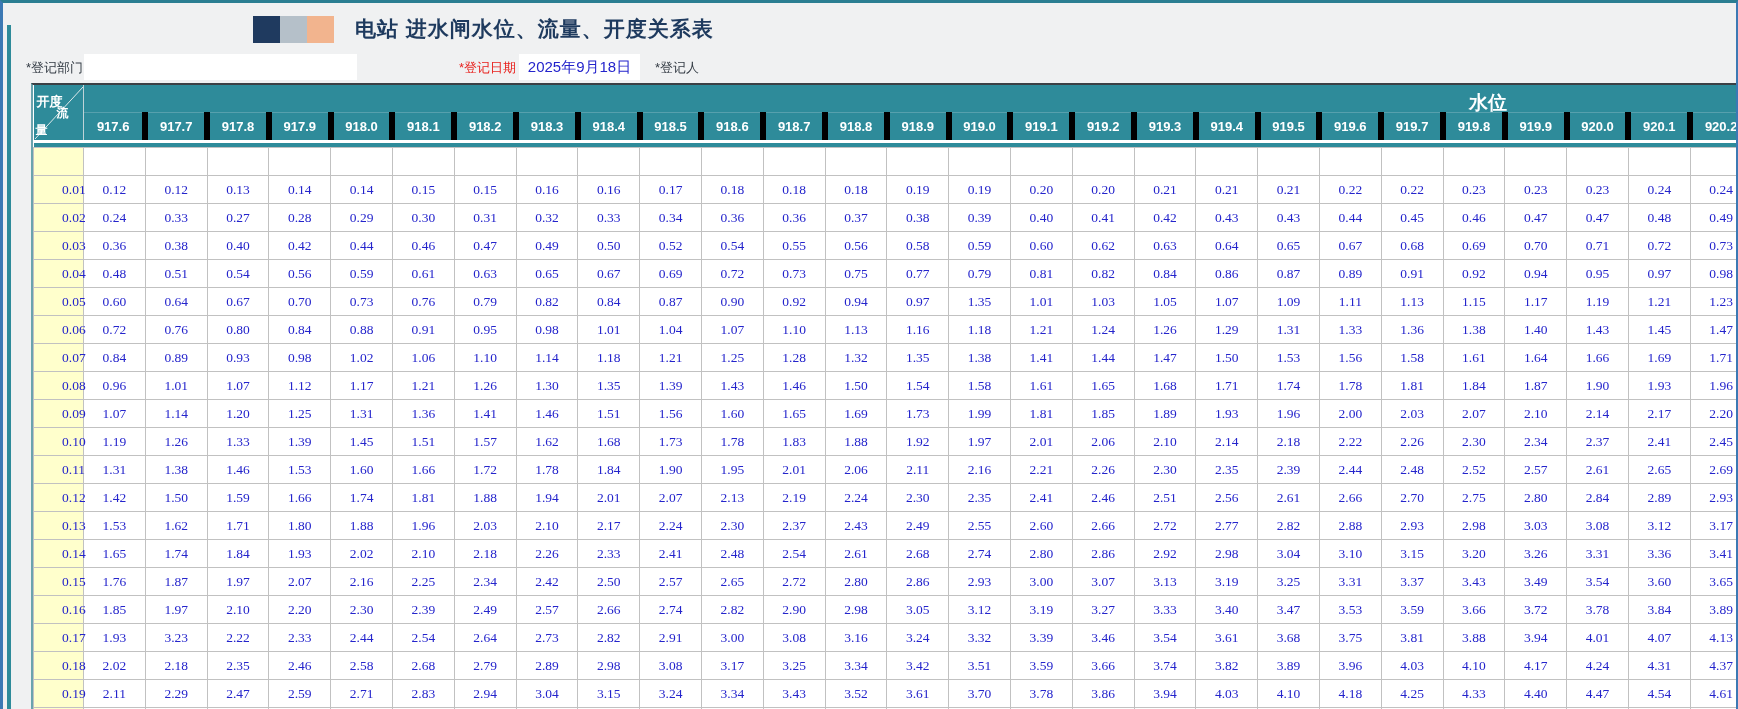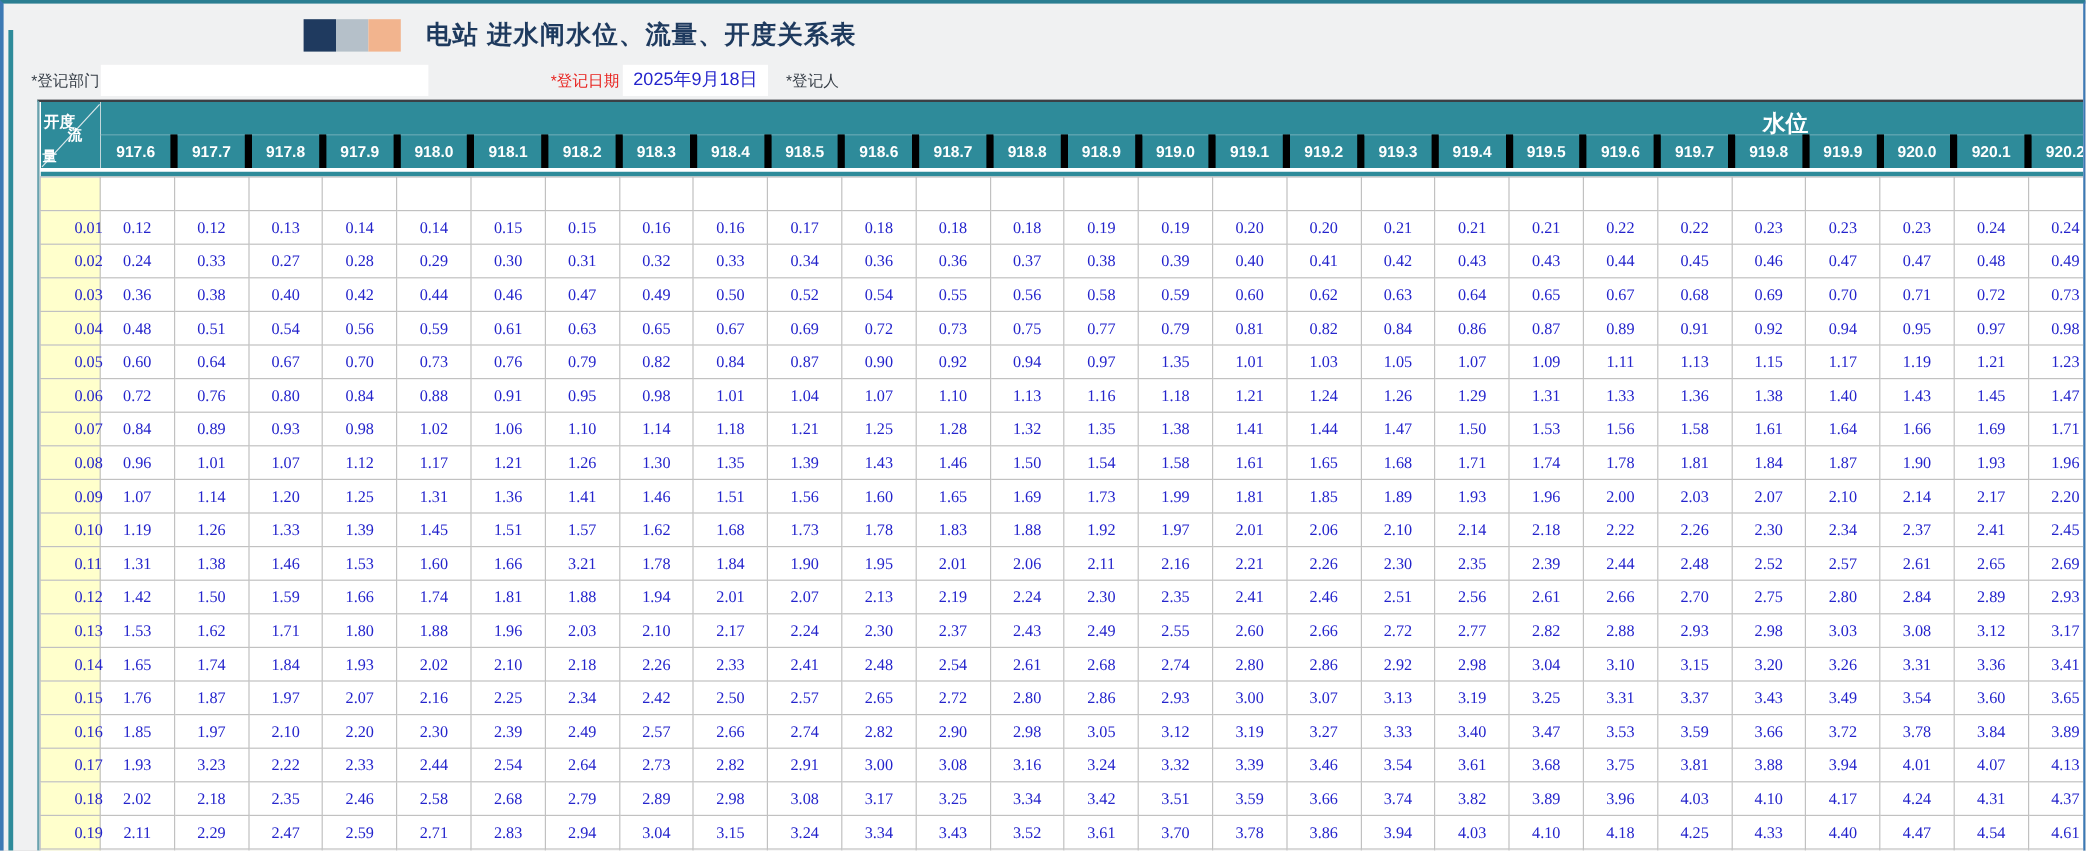--- a/index.html
+++ b/index.html
@@ -475,21 +475,21 @@
             <td>2.45</td>
           </tr>
           <tr>
             <td class="rowhead">0.11</td>
             <td>1.31</td>
             <td>1.38</td>
             <td>1.46</td>
             <td>1.53</td>
             <td>1.60</td>
             <td>1.66</td>
-            <td>3.21</td>
+            <td>1.72</td>
             <td>1.78</td>
             <td>1.84</td>
             <td>1.90</td>
             <td>1.95</td>
             <td>2.01</td>
             <td>2.06</td>
             <td>2.11</td>
             <td>2.16</td>
             <td>2.21</td>
             <td>2.26</td>

